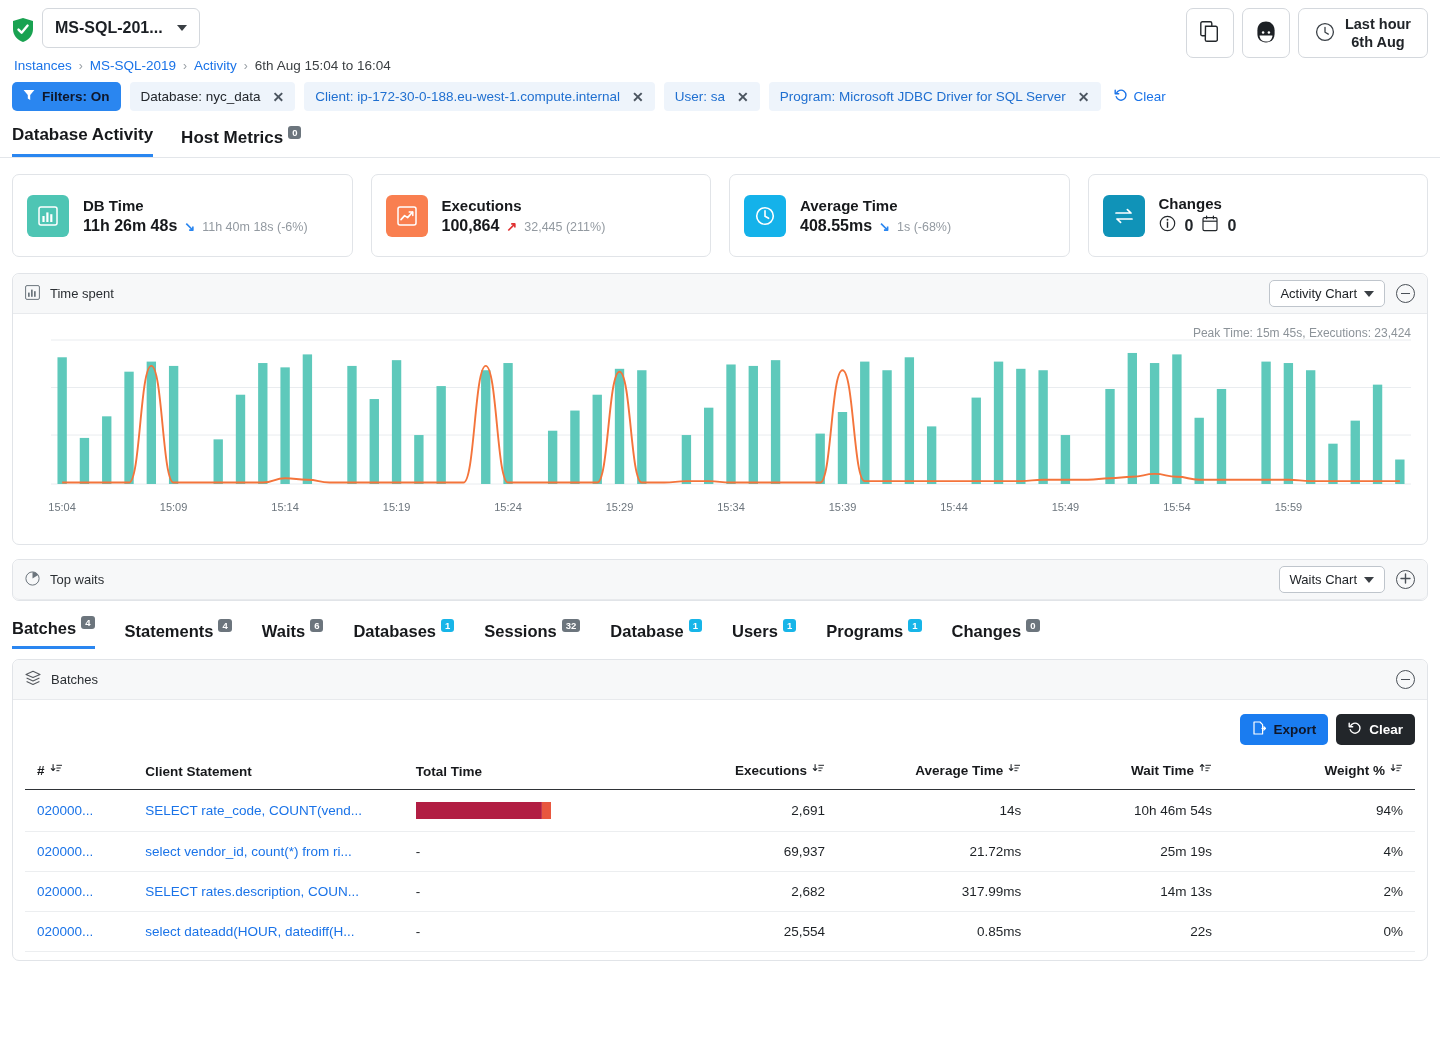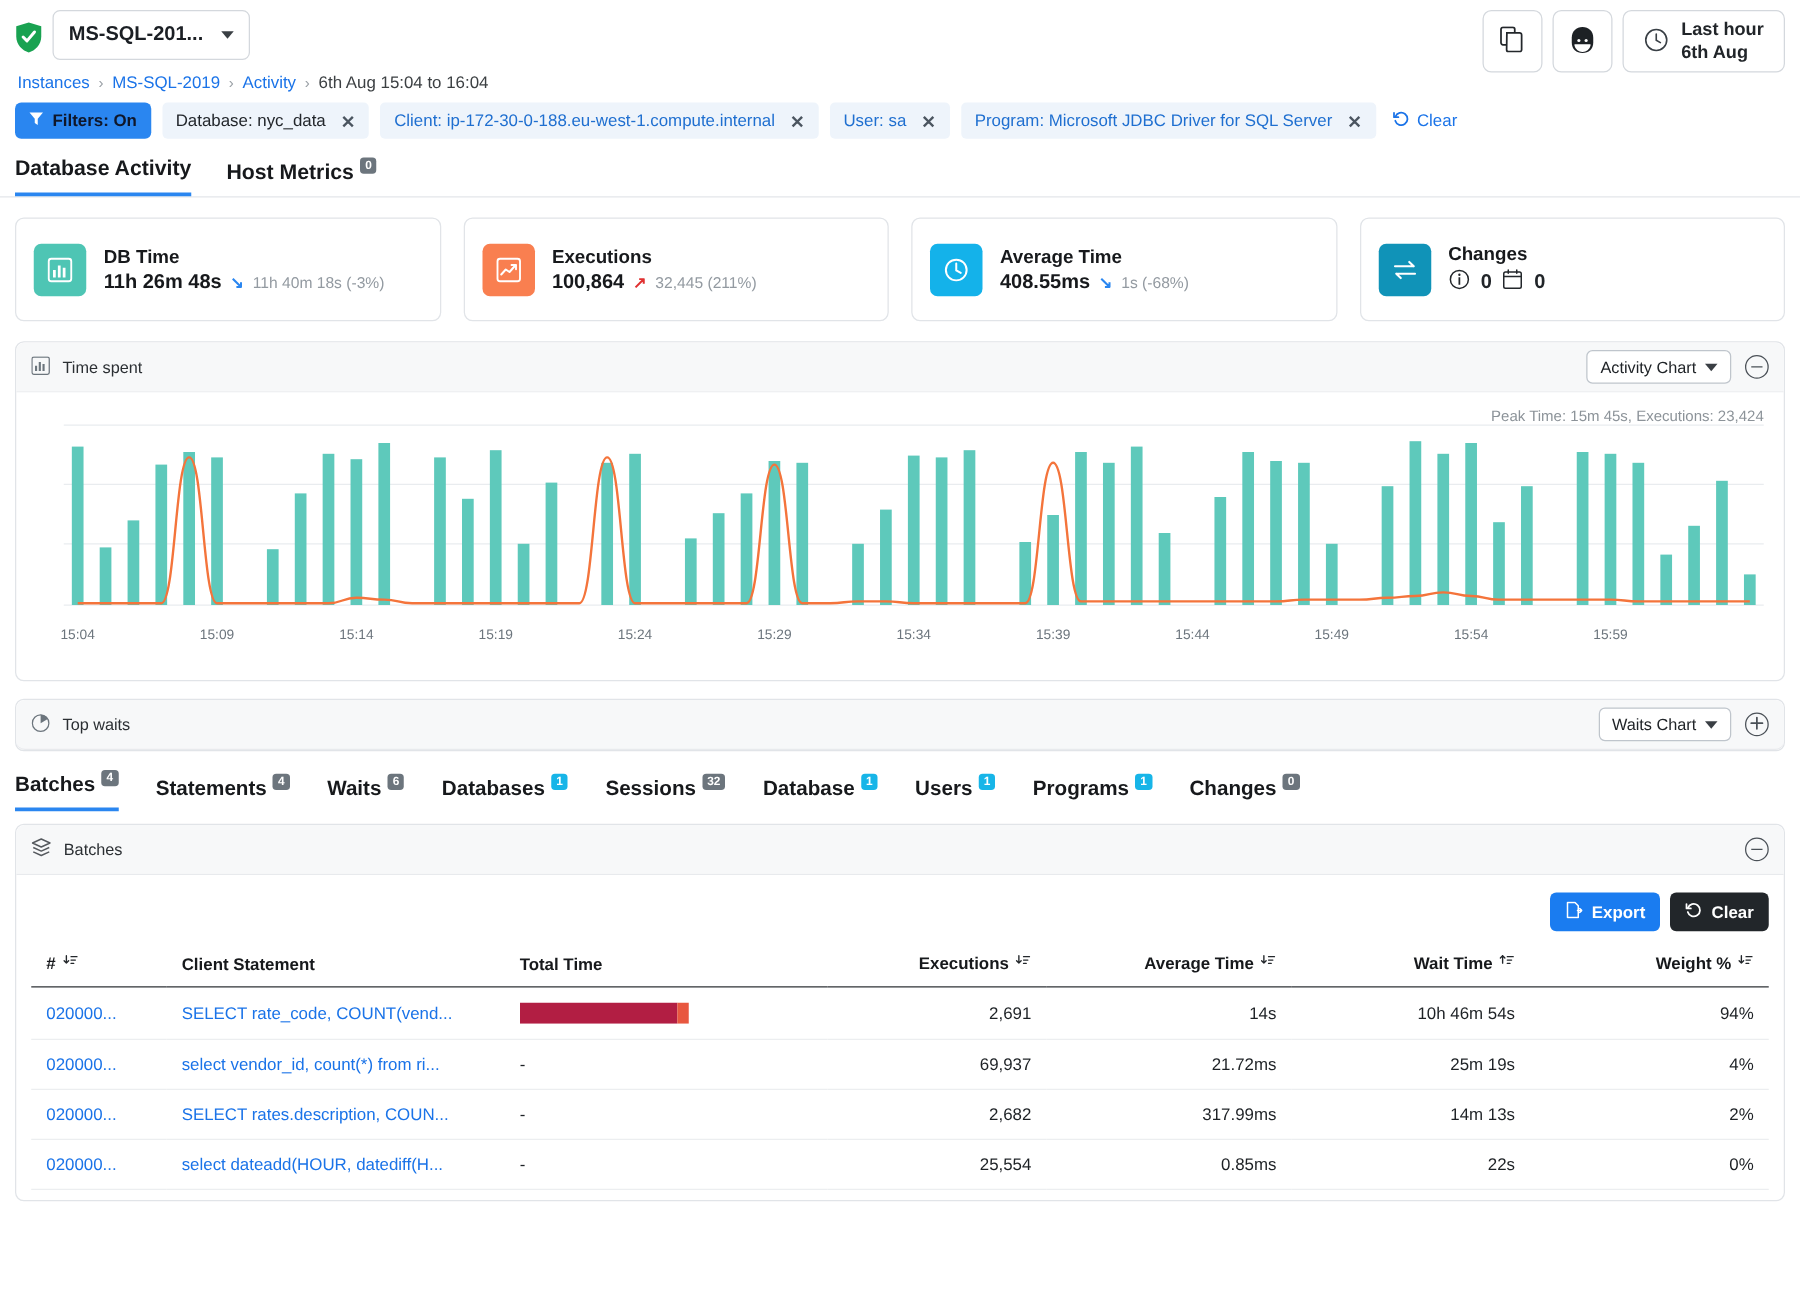--- a/index.html
+++ b/index.html
@@ -31,21 +31,21 @@
 
   .topbar-right { position: absolute; right: 12px; top: 8px; display: flex; gap: 8px; }
   .icon-btn {
     width: 48px; height: 50px; border: 1px solid #d4d8dd; border-radius: 7px;
     background: #fff; display: flex; align-items: center; justify-content: center;
   }
   .time-btn {
     height: 50px; border: 1px solid #d4d8dd; border-radius: 7px; background: #fff;
     display: flex; align-items: center; gap: 10px; padding: 0 16px;
   }
-  .time-btn .tlabel { font-weight: bold; font-size: 14.5px; line-height: 1.25; }
+  .time-btn .tlabel { font-weight: bold; font-size: 14.5px; line-height: 1.25; text-align: center; }
 
   
   .filterbar { display: flex; align-items: center; gap: 9px; padding: 6px 12px 10px 12px; }
   .filters-on {
     background: #2a86f0; color: #0f172a; border-radius: 5px; padding: 7px 11px;
     display: flex; align-items: center; gap: 7px; font-size: 13.5px; font-weight: bold;
   }
   .chip {
     background: #eef4fb; border-radius: 4px; padding: 7px 11px;
     display: flex; align-items: center; gap: 12px; font-size: 13.5px; color: #1f6fd0;
@@ -98,21 +98,21 @@
   
   .sectabs { display: flex; align-items: flex-end; gap: 30px; padding: 18px 12px 0 12px; }
   .sectab { font-size: 16.5px; font-weight: bold; color: #17191c; padding-bottom: 8px; display: flex; align-items: flex-start; gap: 5px; }
   .sectab.active { border-bottom: 3px solid #2a86f0; }
   .badge { font-size: 9.5px; font-weight: bold; color: #fff; border-radius: 3px; padding: 1px 4px; position: relative; top: -3px; }
   .badge.gray { background: #6c757d; }
   .badge.blue { background: #17b5e8; }
 
   
   .tbl-tools { display: flex; justify-content: flex-end; align-items: center; gap: 8px; padding: 14px 12px 10px 12px; }
-  .btn-export { background: #1a7cf0; color: #ffffff; border-radius: 5px; padding: 7px 12px; font-size: 13.5px; font-weight: bold; display: flex; align-items: center; gap: 7px; }
+  .btn-export { background: #1a7cf0; color: #0f172a; border-radius: 5px; padding: 7px 12px; font-size: 13.5px; font-weight: bold; display: flex; align-items: center; gap: 7px; }
   .btn-clear { background: #22262a; color: #fff; border-radius: 5px; padding: 7px 12px; font-size: 13.5px; font-weight: bold; display: flex; align-items: center; gap: 7px; }
   .search-in { width: 340px; height: 31px; border: 1px solid #ccd1d6; border-radius: 5px; padding: 0 10px; font-size: 13.5px; color: #23272b; font-family: "Liberation Sans", sans-serif; }
   .search-in::placeholder { color: #8d9399; }
 
   table.batches { width: 100%; border-collapse: collapse; table-layout: fixed; }
   table.batches th {
     font-size: 13.5px; font-weight: bold; color: #17191c; text-align: right;
     padding: 8px 12px 10px 12px; border-bottom: 1.6px solid #2f3337; white-space: nowrap;
   }
   table.batches th.l { text-align: left; }
@@ -243,21 +243,21 @@
           <rect x="5.4" y="11" width="2.2" height="6" fill="#fff"></rect>
           <rect x="9.3" y="7.4" width="2.2" height="9.6" fill="#fff"></rect>
           <rect x="13.2" y="9.2" width="2.2" height="7.8" fill="#fff"></rect>
         </svg>
     </div>
     <div>
       <div class="kpi-title">DB Time</div>
       <div class="kpi-val">
         <span>11h 26m 48s</span>
         <span class="arr down">↘</span>
-        <span class="kpi-sub">11h 40m 18s (-3%)</span>
+        <span class="kpi-sub">11h 40m 18s (-6%)</span>
       </div>
     </div>
   </div>
 
   <div class="kpi">
     <div class="kpi-ic" style="background:#f97f50">
       <svg width="22" height="22" viewBox="0 0 22 22">
           <rect x="2" y="2" width="18" height="18" rx="2" fill="none" stroke="#fff" stroke-width="1.5"></rect>
           <path d="M5 14.6 L8.6 10.6 L11.6 12.6 L16.4 7.2" fill="none" stroke="#fff" stroke-width="1.6" stroke-linecap="round" stroke-linejoin="round"></path>
           <path d="M13.2 7 H16.8 V10.4" fill="none" stroke="#fff" stroke-width="1.5" stroke-linecap="round" stroke-linejoin="round"></path>

